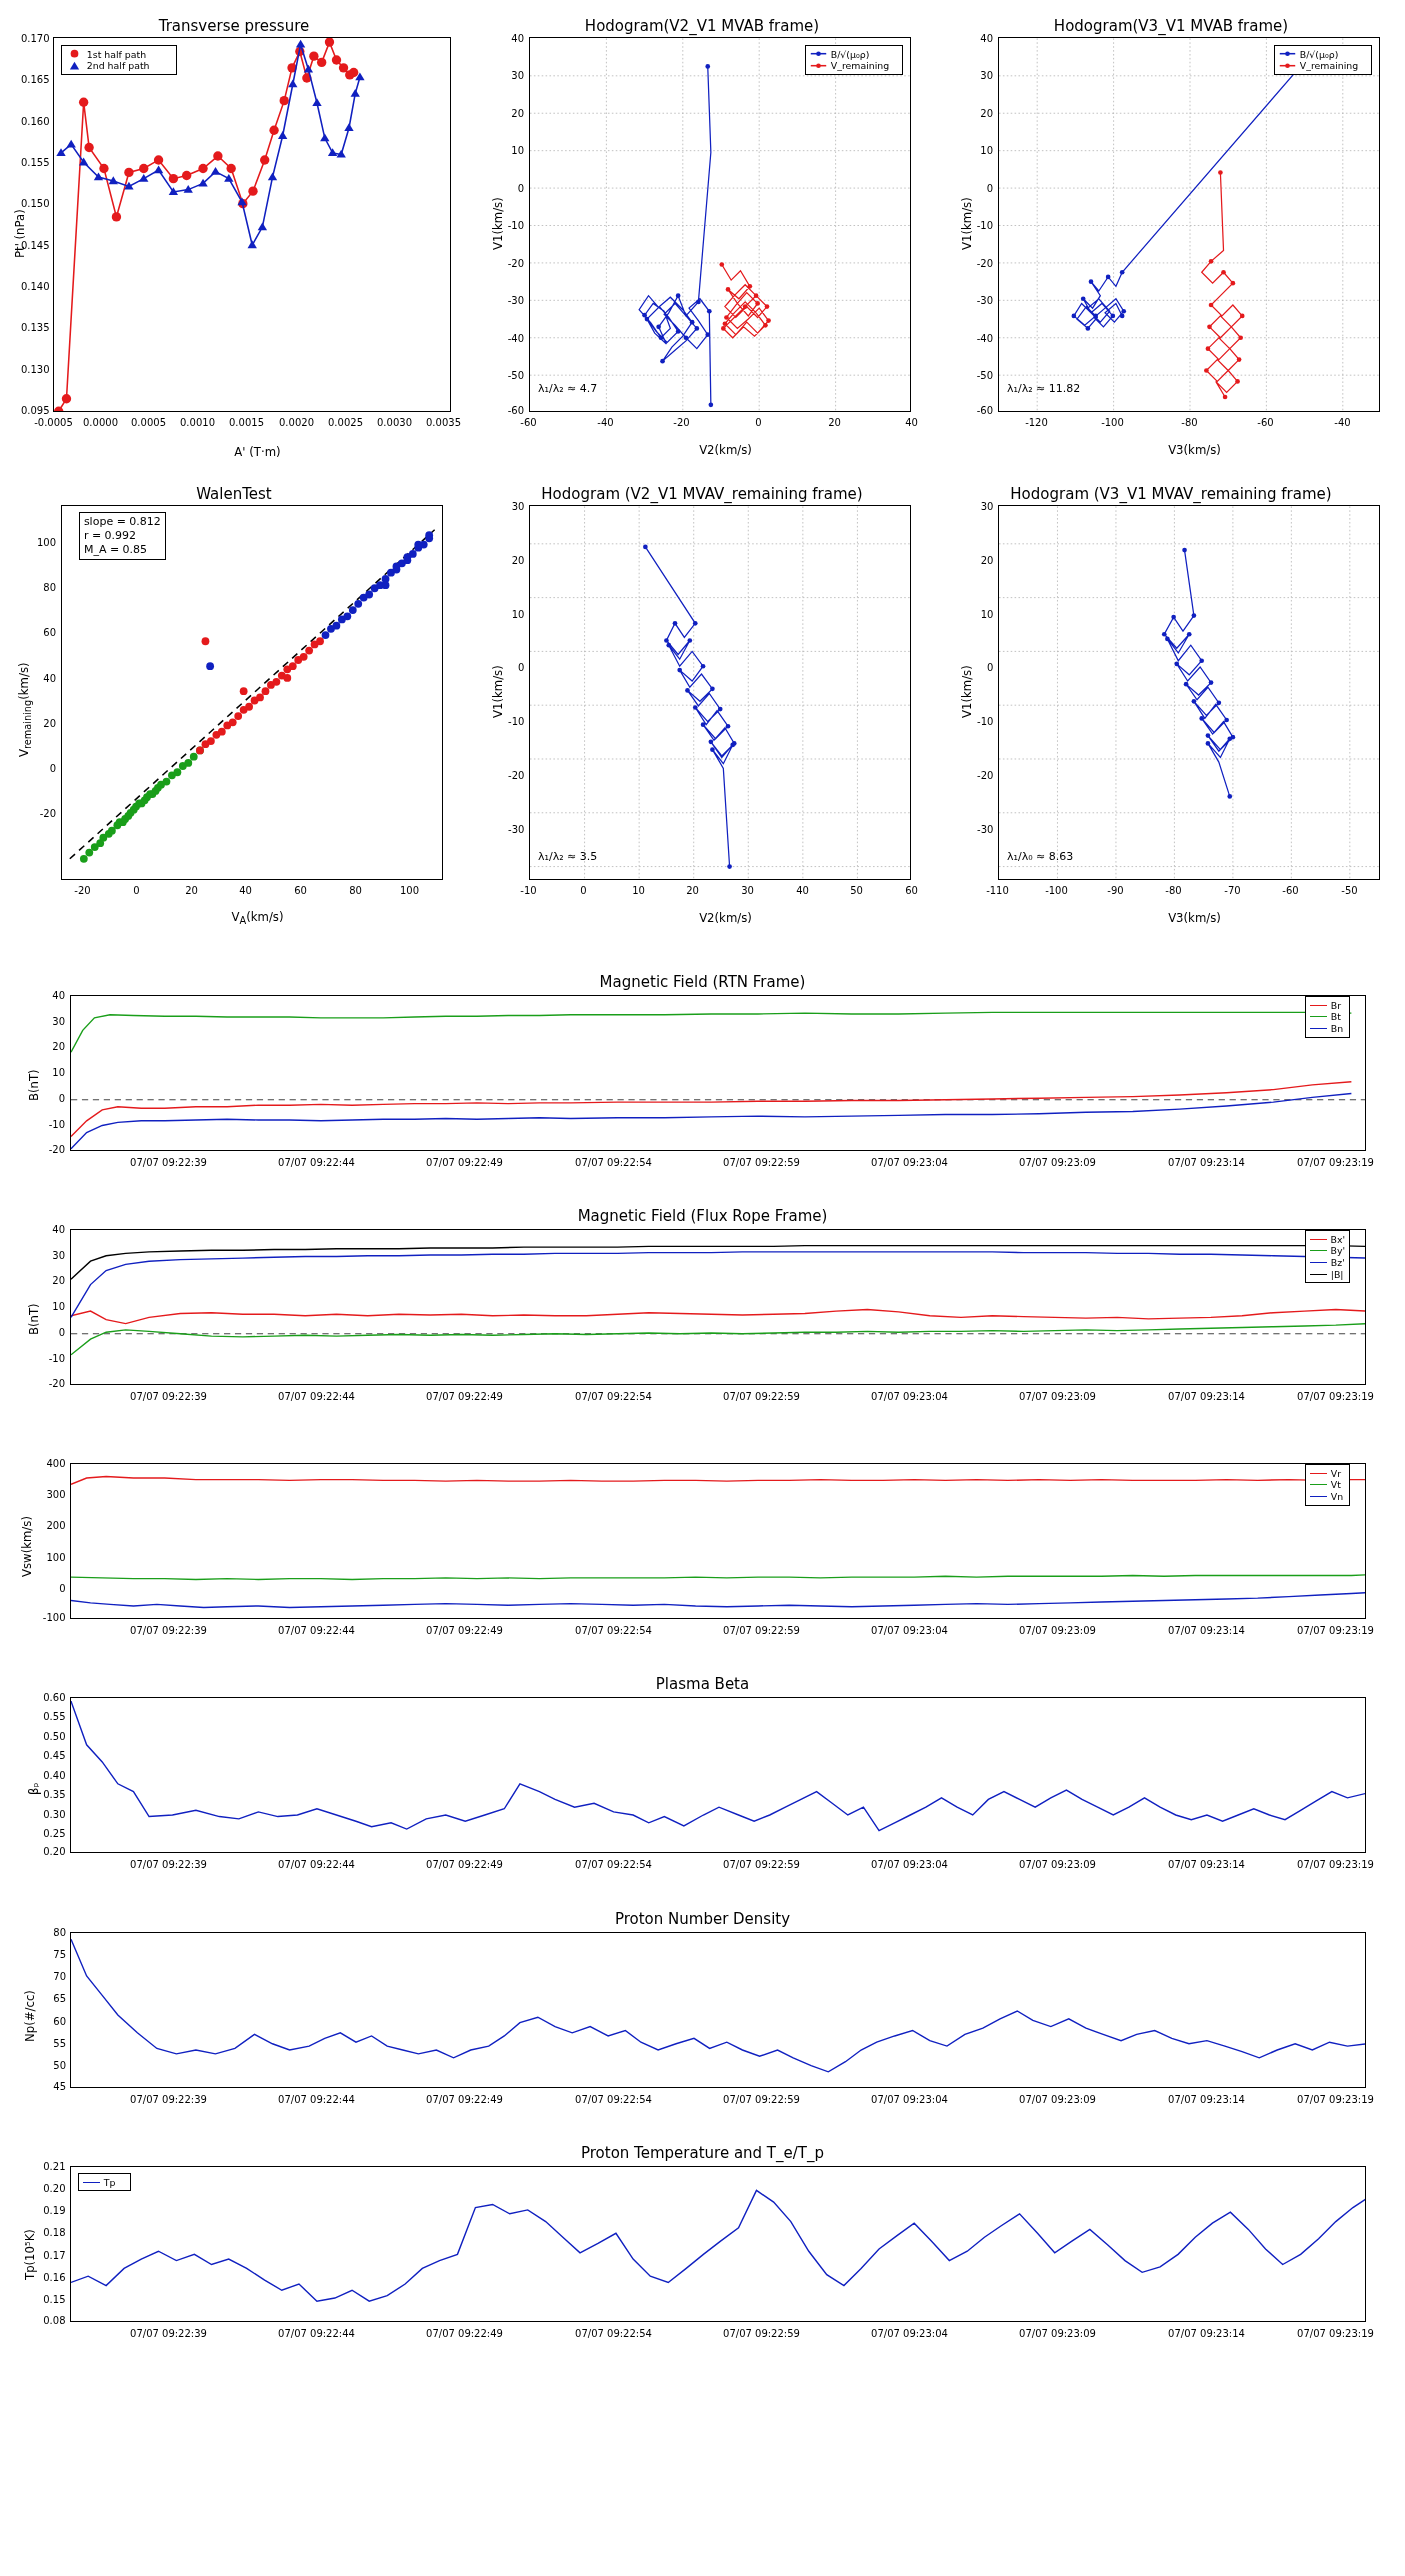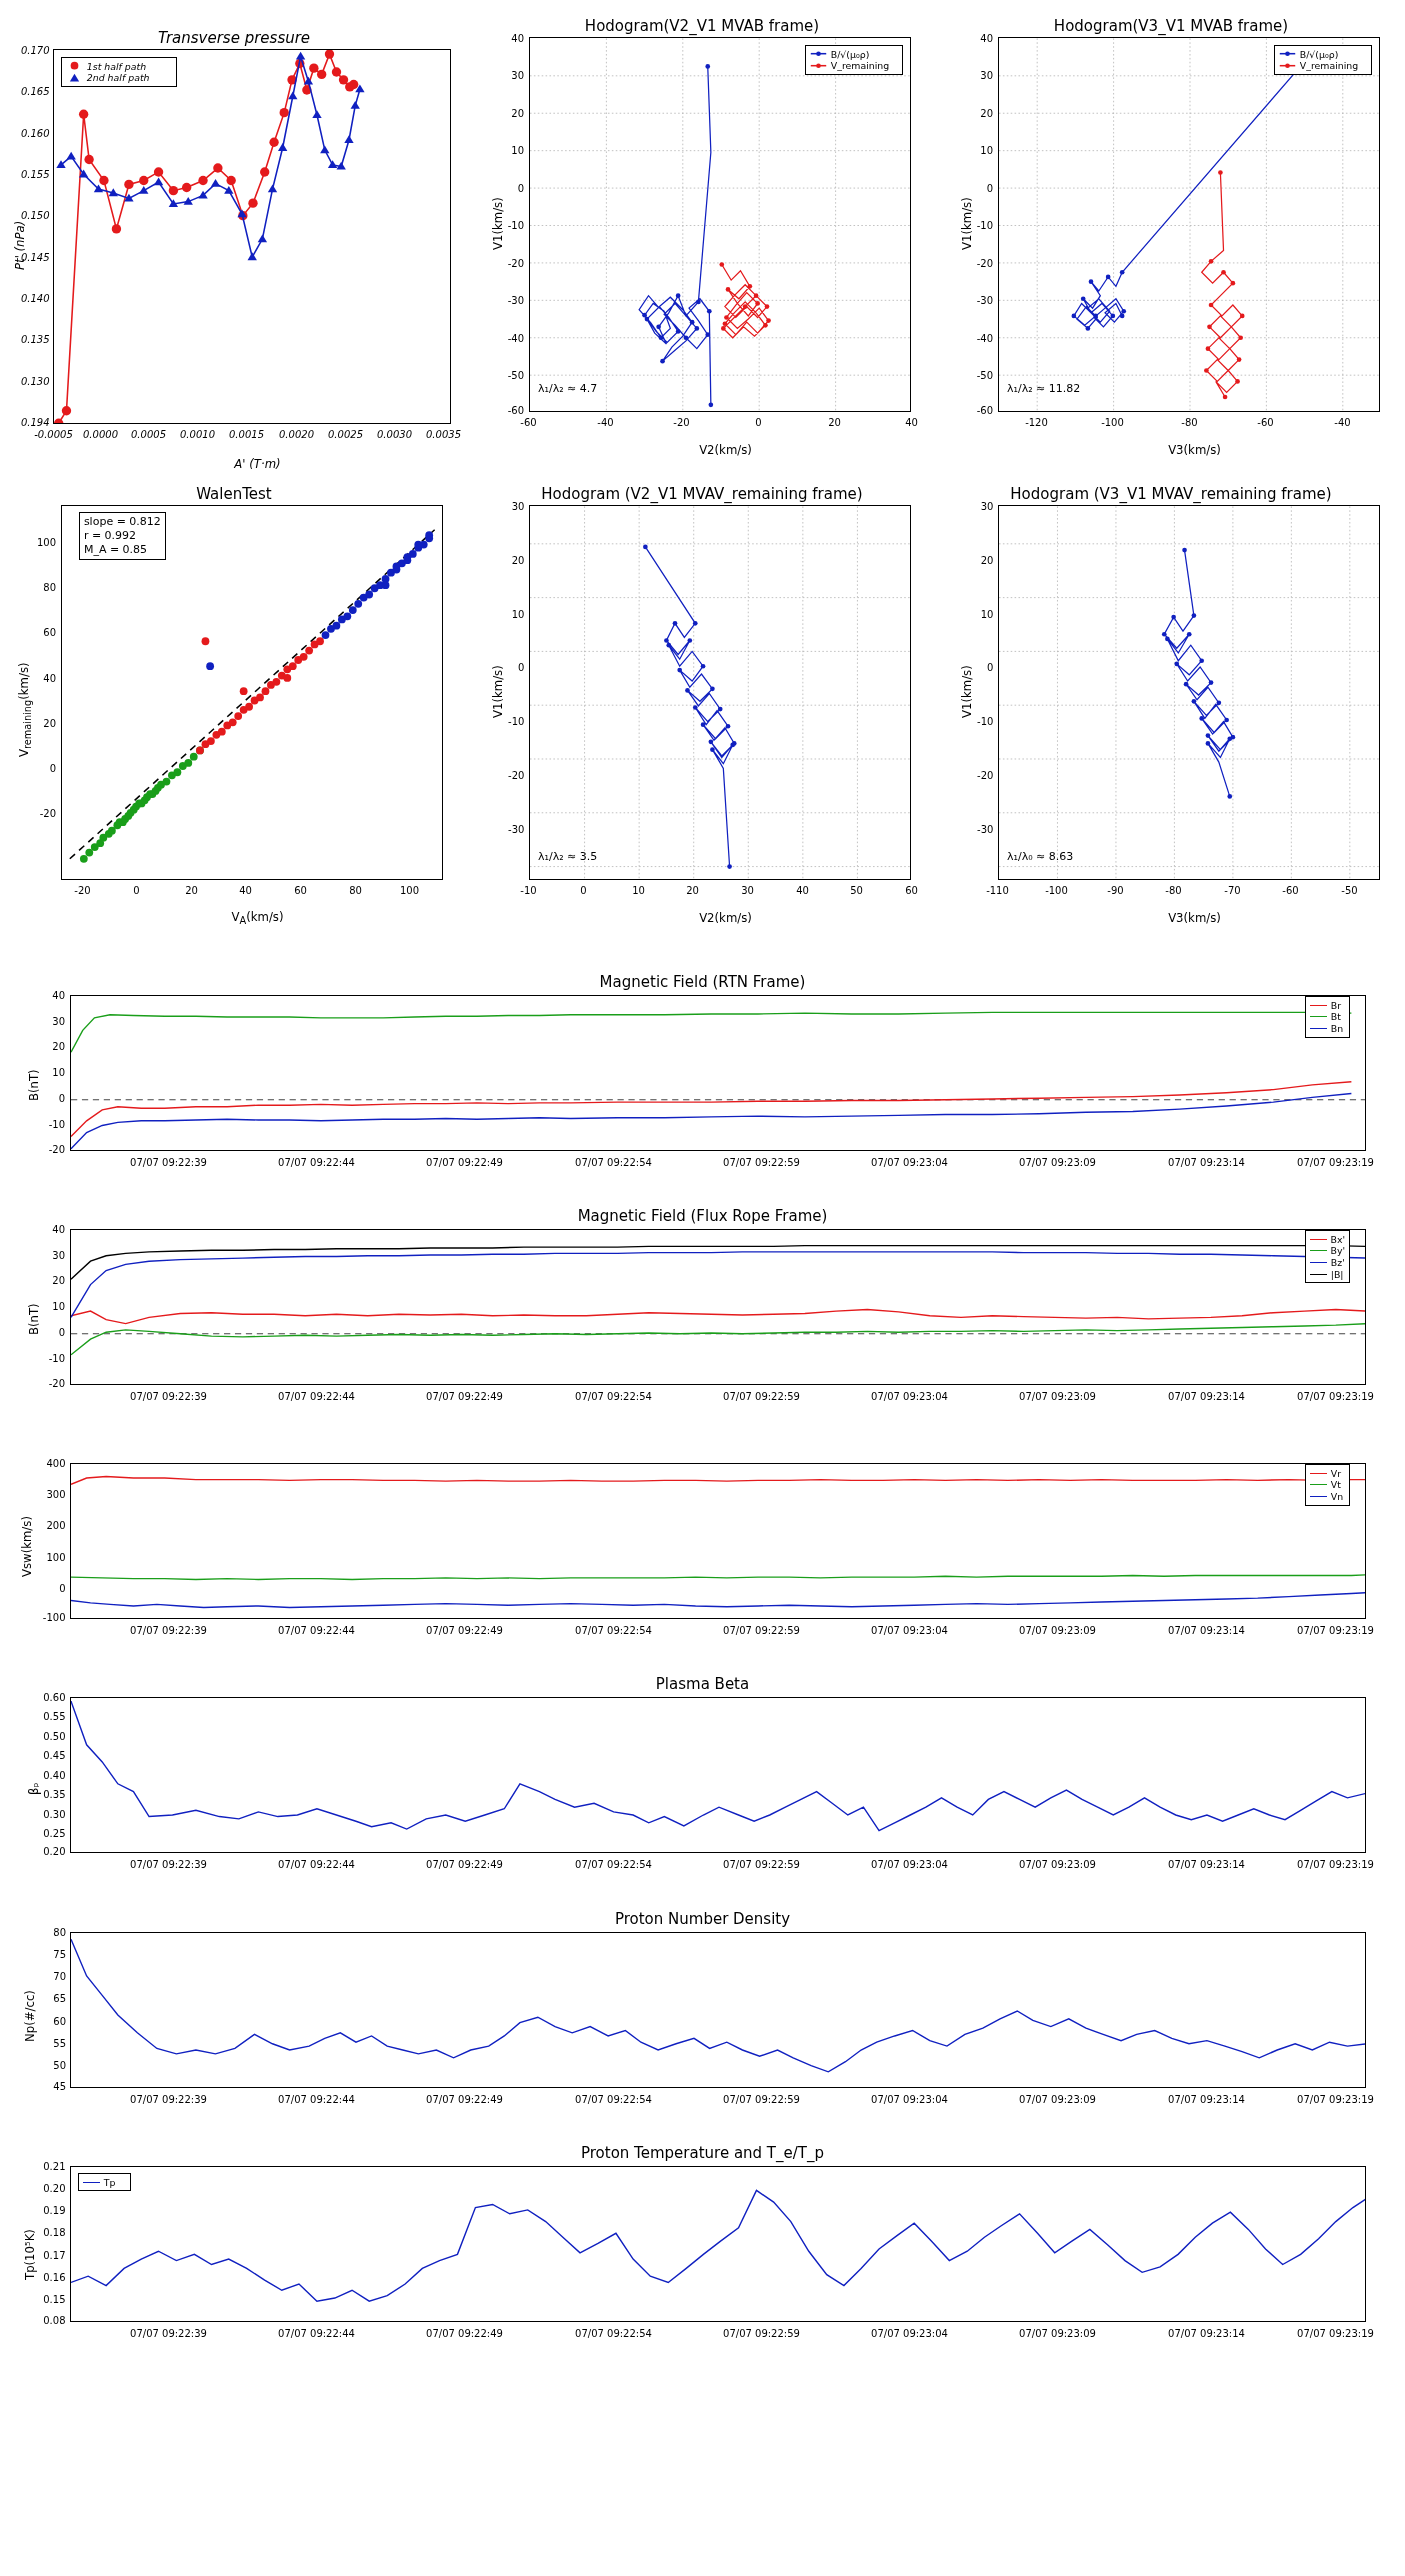--- a/index.html
+++ b/index.html
@@ -19,21 +19,21 @@
   .legmark{width:17px;display:flex;align-items:center;justify-content:center;}
   .boxtext{position:absolute;border:0.8px solid #000;background:#fff;font-size:11px;padding:2.3px 3.9px;line-height:1.25;white-space:nowrap;margin-left:12px;}
   svg{display:block;}
   .gridline{stroke:#b0b0b0;stroke-width:1;stroke-dasharray:2,3;}
 </style>
 </head>
 <body>
 
 <div class="page">
 
-<div class="panel" style="left:0;top:12px;width:468px;height:468px;font-style:italic;">
+<div class="panel" style="left:0;top:0;width:468px;height:468px;">
   <div class="title" style="left:0;top:17px;width:468px;">Transverse pressure</div>
   <div class="ylabel" style="left:12.5px;top:258px;">Pt' (nPa)</div>
   <div class="xlabel" style="left:78px;top:445px;width:359px;">A' (T·m)</div>
 
   <div class="plotbox" style="left:53px;top:37px;width:398px;height:375px;">
     <svg width="398" height="375" viewBox="0 0 510 480">
 
       <polyline fill="none" stroke="#e41a1c" stroke-width="2" points="
         6,478 16,462 38,82 45,140 64,167 80,229 96,172 115,167 134,156 153,180 170,176 191,167 210,151 227,167 242,212 255,196 270,156 282,118 295,80 305,38 315,17 324,51 333,23 343,31 353,5 362,28 371,38 379,47 384,44"></polyline>
       <g fill="#e41a1c">
@@ -124,21 +124,21 @@
 
   <div class="ticky" style="left:15.6px;top:33px;width:34px;">0.170</div>
   <div class="ticky" style="left:15.6px;top:74px;width:34px;">0.165</div>
   <div class="ticky" style="left:15.6px;top:116px;width:34px;">0.160</div>
   <div class="ticky" style="left:15.6px;top:157px;width:34px;">0.155</div>
   <div class="ticky" style="left:15.6px;top:198px;width:34px;">0.150</div>
   <div class="ticky" style="left:15.6px;top:240px;width:34px;">0.145</div>
   <div class="ticky" style="left:15.6px;top:281px;width:34px;">0.140</div>
   <div class="ticky" style="left:15.6px;top:322px;width:34px;">0.135</div>
   <div class="ticky" style="left:15.6px;top:364px;width:34px;">0.130</div>
-  <div class="ticky" style="left:15.6px;top:405px;width:34px;">0.194</div>
+  <div class="ticky" style="left:15.6px;top:405px;width:34px;">0.095</div>
 
   <div class="tickx" style="left:26px;top:417px;width:55px;">-0.0005</div>
   <div class="tickx" style="left:73px;top:417px;width:55px;">0.0000</div>
   <div class="tickx" style="left:121px;top:417px;width:55px;">0.0005</div>
   <div class="tickx" style="left:170px;top:417px;width:55px;">0.0010</div>
   <div class="tickx" style="left:219px;top:417px;width:55px;">0.0015</div>
   <div class="tickx" style="left:269px;top:417px;width:55px;">0.0020</div>
   <div class="tickx" style="left:318px;top:417px;width:55px;">0.0025</div>
   <div class="tickx" style="left:367px;top:417px;width:55px;">0.0030</div>
   <div class="tickx" style="left:416px;top:417px;width:55px;">0.0035</div>

